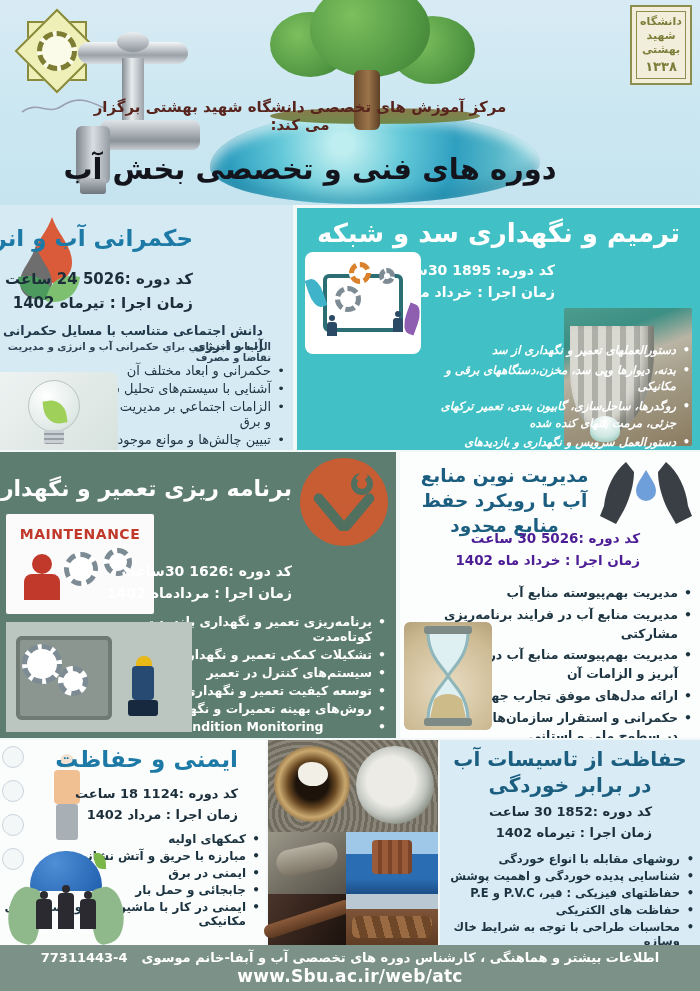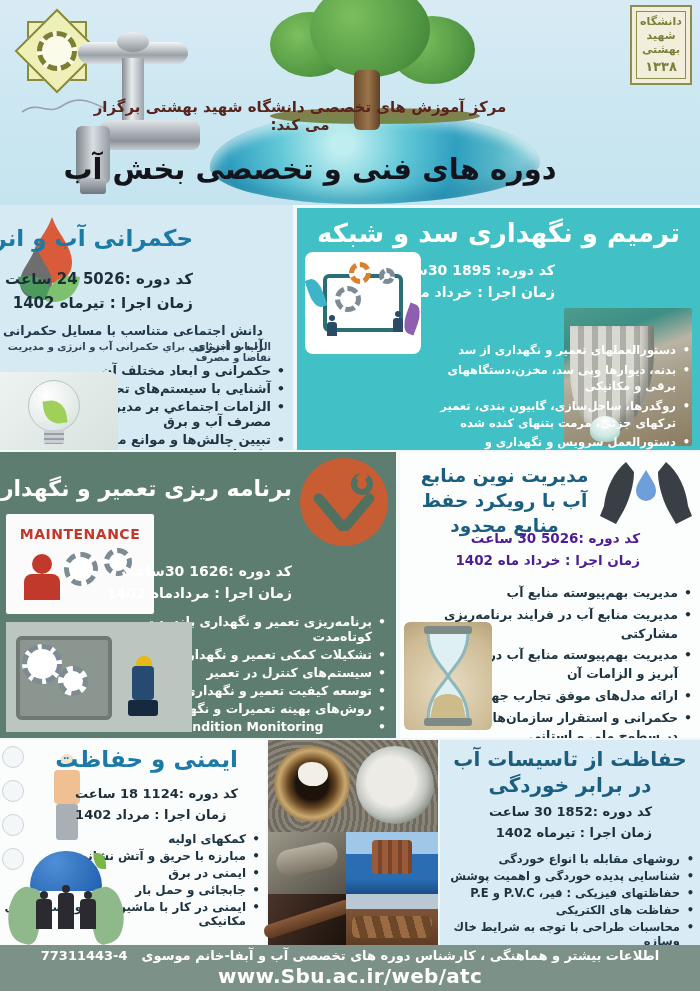--- a/index.html
+++ b/index.html
@@ -64,21 +64,21 @@
   ul.bullets { list-style:none; }
   ul.bullets li { position:relative; padding-right:14px; margin-bottom:3px; }
   ul.bullets li::before { content:"•"; position:absolute; right:0; top:0; }
 
   
   .card-governance { left:0; top:205px; width:293px; height:245px; background:#d6eaf3; }
   .gov-title { position:absolute; right:100px; top:20px; font-size:23px; color:#1d7aa6; white-space:nowrap; }
   .gov-meta { position:absolute; right:100px; top:62px; font-size:15px; color:#1c2e3a; text-align:right; line-height:1.6; }
   .gov-desc1 { position:absolute; right:30px; top:118px; font-size:12.5px; font-weight:bold; color:#20394a; }
   .gov-desc2 { position:absolute; right:22px; top:136px; font-size:10px; font-weight:bold; color:#2c4454; }
-  .gov-bullets { position:absolute; right:8px; top:158px; width:280px; font-size:13px; font-weight:bold; color:#1c3340; text-align:right; }
+  .gov-bullets { position:absolute; right:8px; top:158px; width:280px; font-size:13px; font-weight:normal; color:#1c3340; text-align:right; }
   .flame-logo { position:absolute; left:8px; top:10px; width:80px; height:105px; }
   .bulb-img { position:absolute; left:0; bottom:0; width:118px; height:78px;
               background:linear-gradient(135deg,#eef3f2,#d7e2de); border-top-right-radius:8px; }
   .bulb-glass { position:absolute; left:28px; top:8px; width:52px; height:52px; border-radius:50%;
                 background:radial-gradient(circle at 35% 30%,#ffffff,#dfe9e6 70%,#c4d2cd); border:1px solid #b9c6c1; }
   .bulb-leaf { position:absolute; left:44px; top:28px; width:22px; height:24px; background:#9fd05a;
                border-radius:0 70% 0 70%; transform:rotate(-8deg); }
   .bulb-base { position:absolute; left:44px; top:58px; width:20px; height:14px; background:#b9bfc4;
                border-radius:2px; background:repeating-linear-gradient(180deg,#c9cfd3 0 3px,#97a0a6 3px 5px); }
 
@@ -95,21 +95,21 @@
   .person { position:absolute; width:10px; height:14px; border-radius:3px 3px 0 0; background:#2b4a66; }
   .person::before { content:""; position:absolute; top:-7px; left:2px; width:6px; height:6px; border-radius:50%; background:#2b4a66; }
   .dam-photo { position:absolute; right:8px; top:100px; width:128px; height:138px; border-radius:2px;
                background:linear-gradient(160deg,#4d9d8e 0%,#3c8f84 22%,#b9b4a4 40%,#a39b86 60%,#8a7b60 100%); }
   .dam-arc { position:absolute; left:6px; top:18px; width:84px; height:108px;
              background:repeating-linear-gradient(90deg,#d9d9d2 0 8px,#aeb0a8 8px 14px);
              border-radius:0 0 60% 45%/0 0 80% 60%; box-shadow:inset -8px -6px 10px rgba(60,60,50,.45); }
   .dam-spill { position:absolute; left:26px; bottom:4px; width:30px; height:26px; border-radius:50% 50% 40% 40%;
                background:radial-gradient(circle at 50% 20%,#ffffff,#cfe8e2 60%,#7fbcae); }
   .dam-bullets { position:absolute; right:10px; top:134px; width:255px; font-size:11.5px; font-weight:bold; text-align:right; line-height:1.45; }
-  .dam-bullets li { margin-bottom:1px; }
+  .dam-bullets li { margin-bottom:1px;font-style:italic; }
 
   
   .card-maint { left:0; top:452px; width:396px; height:286px; background:#5e7d71; color:#fff; }
   .tools-badge { position:absolute; right:8px; top:6px; width:88px; height:88px; border-radius:50%; background:#c85c32; }
   .maint-title { position:absolute; right:104px; top:24px; font-size:22px; white-space:nowrap; }
   .maint-img { position:absolute; left:6px; top:62px; width:148px; height:100px; background:#fbfbfb; border-radius:2px; }
   .maint-label { position:absolute; left:0; top:12px; width:100%; text-align:center; color:#c0392b;
                  font-size:14px; font-weight:bold; letter-spacing:.5px; direction:ltr; }
   .m-gear1 { left:58px; top:38px; width:34px; height:34px; }
   .m-gear2 { left:98px; top:34px; width:28px; height:28px; }
@@ -137,21 +137,21 @@
                    background:radial-gradient(circle at 50% 60%,#e8dcc2,#cdbb94 70%,#b5a27c); border-radius:6px; }
 
   
   .card-safety { left:0; top:740px; width:266px; height:205px; background:#fbfdfc; }
   .safety-diagram { position:absolute; left:2px; top:2px; width:120px; height:150px; opacity:.5; }
   .sd-circle { position:absolute; width:22px; height:22px; border-radius:50%; border:1px solid #9ab; background:#eef3f6; }
   .sd-man-vest { position:absolute; left:52px; top:28px; width:26px; height:34px; background:#e8842b; border-radius:4px; }
   .sd-man-head { position:absolute; left:58px; top:12px; width:14px; height:14px; border-radius:50%; background:#e8c8a8; }
   .sd-man-legs { position:absolute; left:54px; top:62px; width:22px; height:36px; background:#5a6570; border-radius:3px; }
   .safety-title { position:absolute; right:28px; top:6px; font-size:23px; color:#1d7aa6; }
-  .safety-meta { position:absolute; right:28px; top:44px; font-size:13px; font-weight:bold; color:#1c2e3a; text-align:left; line-height:1.6; }
+  .safety-meta { position:absolute; right:28px; top:44px; font-size:13px; font-weight:bold; color:#1c2e3a; text-align:right; line-height:1.6; }
   .safety-bullets { position:absolute; right:6px; top:92px; width:258px; font-size:12px; font-weight:bold; color:#1c3340; text-align:right; }
   .helmet-img { position:absolute; left:6px; bottom:2px; width:120px; height:92px; }
   .h-hand { position:absolute; width:34px; height:56px; background:#8fb98a; border-radius:40% 40% 20% 60%; bottom:0; }
   .h-hand.left { left:2px; transform:rotate(14deg); }
   .h-hand.right { right:2px; transform:rotate(-14deg) scaleX(-1); }
   .h-helmet { position:absolute; left:24px; top:0; width:72px; height:40px; border-radius:40px 40px 6px 6px;
               background:radial-gradient(circle at 35% 30%,#4f8fd6,#1f5fae); }
   .h-sil { position:absolute; bottom:14px; width:16px; height:30px; background:#2a2a30; border-radius:4px 4px 0 0; }
   .h-sil::before { content:""; position:absolute; top:-8px; left:4px; width:8px; height:8px; border-radius:50%; background:#2a2a30; }
   .h-leaf { position:absolute; left:88px; top:2px; width:12px; height:16px; background:#7ab648; border-radius:0 70% 0 70%; }
@@ -187,21 +187,21 @@
   .card-corr { right:0; top:740px; width:260px; height:205px; background:#d9ecf5; }
   .corr-title { position:absolute; right:0; top:6px; width:100%; text-align:center; font-size:20px; color:#1b5e80; line-height:1.3; }
   .corr-meta { position:absolute; right:48px; top:62px; font-size:13px; font-weight:bold; color:#1c2e3a; text-align:right; line-height:1.6; }
   .corr-bullets { position:absolute; right:6px; top:112px; width:250px; font-size:11.5px; font-weight:bold; color:#1c3340; text-align:right; }
 
   
   .footer { position:absolute; left:0; top:945px; width:700px; height:46px; background:#7c9288; color:#fff;
             display:flex; flex-direction:column; align-items:center; justify-content:center; gap:1px; }
   .f-line1 { display:flex; gap:14px; align-items:center; font-size:13px; font-weight:bold; }
   .f-phone { direction:ltr; }
-  .f-url { direction:ltr; font-size:20px; font-weight:bold; letter-spacing:.3px; }
+  .f-url { direction:ltr; font-size:17px; font-weight:bold; letter-spacing:.3px; }
 </style>
 </head>
 <body>
 
 <div class="poster">
 
   <div class="header">
     <div class="logo-star">
       <div class="star-sq"></div>
       <div class="star-sq r45"></div>

